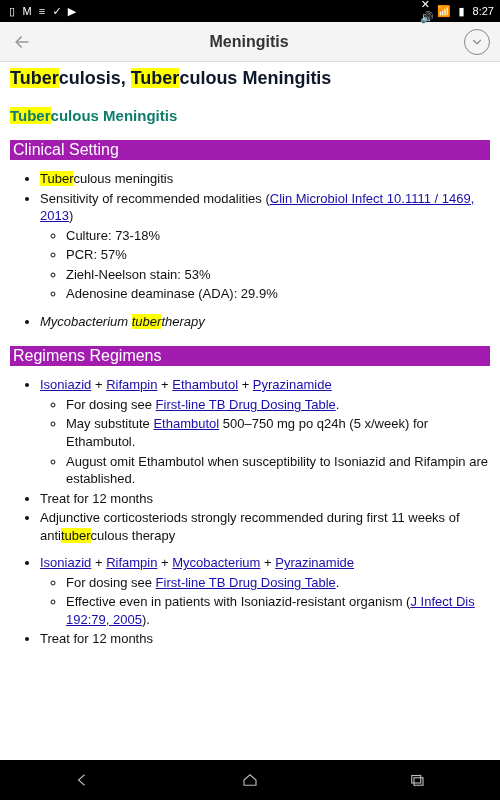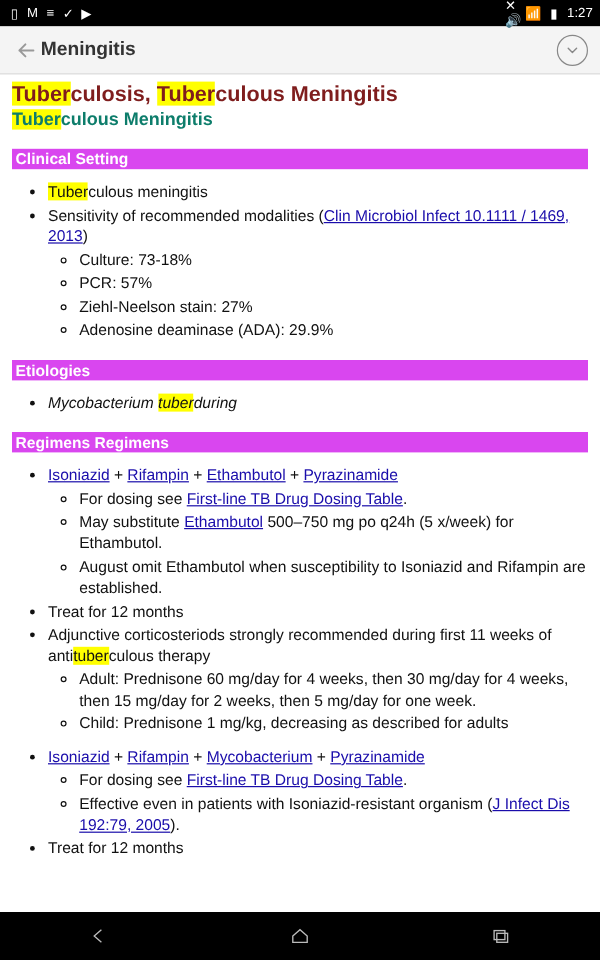--- a/index.html
+++ b/index.html
@@ -2,26 +2,26 @@
 <html><head>
 <meta charset="utf-8">
 <style>
   * { margin: 0; padding: 0; box-sizing: border-box; }
   html, body { width: 500px; height: 800px; font-family: Arial, sans-serif; background: #fff; overflow: hidden; }
   .status-bar { height: 22px; background: #000; color: #fff; display: flex; align-items: center; padding: 0 6px; font-size: 11px; }
   .status-left { display: flex; gap: 3px; }
   .status-right { margin-left: auto; display: flex; gap: 5px; align-items: center; }
   .header { height: 40px; background: #f4f4f4; border-bottom: 1px solid #ddd; display: flex; align-items: center; padding: 0 10px; }
   .back-icon { width: 24px; height: 24px; display: flex; align-items: center; justify-content: center; color: #888; font-size: 22px; }
-  .header-title { flex: 1; font-weight: bold; font-size: 16px; color: #333; }
+  .header-title { flex: 1; text-align: center; font-weight: bold; font-size: 16px; color: #333; }
   .chevron-circle { width: 26px; height: 26px; border: 1.5px solid #888; border-radius: 50%; display: flex; align-items: center; justify-content: center; color: #888; }
   .content { height: calc(800px - 22px - 40px - 40px); overflow-y: auto; padding: 6px 10px 10px 10px; font-size: 13px; color: #111; }
-  .h1 { font-size: 18px; font-weight: bold; color: #7f1d1d; margin-bottom: 2px; }
+  .h1 { font-size: 18px; font-weight: bold; color: #0f172a; margin-bottom: 18px; }
   .h2 { font-size: 15px; font-weight: bold; color: #0d7d6b; margin-bottom: 10px; }
-  .section-bar { background: #d946ef; color: #fff; font-weight: bold; font-size: 13px; padding: 1px 3px; margin: 6px 0 6px 0; display: inline-block; width: 100%; }
+  .section-bar { background: #a21caf; color: #fff; font-weight: normal; font-size: 16px; padding: 1px 3px; margin: 6px 0 6px 0; display: inline-block; width: 100%; }
   .hl { background: #ffff00; }
   ul { list-style: disc; padding-left: 30px; margin: 4px 0 10px 0; }
   ul ul { list-style: circle; padding-left: 26px; margin: 2px 0; }
   li { margin: 2px 0; line-height: 1.35; }
   .link { color: #1a0dab; text-decoration: underline; text-align: right; }
   .italic { font-style: italic; }
   .nav-bar { height: 40px; background: #000; display: flex; justify-content: space-around; align-items: center; }
   .nav-btn { color: #bbb; width: 30px; height: 24px; display: flex; align-items: center; justify-content: center; }
   .nav-btn svg { width: 22px; height: 18px; stroke: #bbb; fill: none; stroke-width: 1.5; }
   .si { width: 12px; height: 12px; display: inline-flex; align-items: center; justify-content: center; }
@@ -34,21 +34,21 @@
     <span class="si">▯</span>
     <span class="si">M</span>
     <span class="si">≡</span>
     <span class="si">✓</span>
     <span class="si">▶</span>
   </div>
   <div class="status-right">
     <span class="si">✕🔊</span>
     <span class="si">📶</span>
     <span class="si">▮</span>
-    <span>1:27</span>
+    <span>8:27</span>
   </div>
 </div>
 
 <div class="header">
   <div class="back-icon">
     <svg viewBox="0 0 24 24" width="20" height="20">
         <path d="M19 12H5M11 18l-6-6 6-6" stroke="#999" stroke-width="2" fill="none" stroke-linecap="round" stroke-linejoin="round"></path>
       </svg>
   </div>
   <div class="header-title">Meningitis</div>
@@ -69,48 +69,43 @@
   </div>
 
   <div class="section-bar">Clinical Setting</div>
   <ul>
     <li><span class="hl">Tuber</span><span>culous meningitis</span></li>
     <li>
       <span>Sensitivity of recommended modalities (</span><span class="link">Clin Microbiol Infect 10.1111 / 1469, 2013</span><span>)</span>
       <ul>
         <li>Culture: 73-18%</li>
         <li>PCR: 57%</li>
-        <li>Ziehl-Neelson stain: 27%</li>
+        <li>Ziehl-Neelson stain: 53%</li>
         <li>Adenosine deaminase (ADA): 29.9%</li>
       </ul>
     </li>
   </ul>
 
-  <div class="section-bar">Etiologies</div>
   <ul>
-    <li><span class="italic"><span>Mycobacterium </span><span class="hl">tuber</span><span>during</span></span></li>
+    <li><span class="italic"><span>Mycobacterium </span><span class="hl">tuber</span><span>therapy</span></span></li>
   </ul>
 
   <div class="section-bar">Regimens Regimens</div>
   <ul>
     <li>
       <span class="link">Isoniazid</span><span> + </span><span class="link">Rifampin</span><span> + </span><span class="link">Ethambutol</span><span> + </span><span class="link">Pyrazinamide</span>
       <ul>
         <li><span>For dosing see </span><span class="link">First-line TB Drug Dosing Table</span><span>.</span></li>
         <li><span>May substitute </span><span class="link">Ethambutol</span><span> 500–750 mg po q24h (5 x/week) for Ethambutol.</span></li>
         <li>August omit Ethambutol when susceptibility to Isoniazid and Rifampin are established.</li>
       </ul>
     </li>
     <li>Treat for 12 months</li>
     <li>
       <span>Adjunctive corticosteriods strongly recommended during first 11 weeks of anti</span><span class="hl">tuber</span><span>culous therapy</span>
-      <ul>
-        <li>Adult: Prednisone 60 mg/day for 4 weeks, then 30 mg/day for 4 weeks, then 15 mg/day for 2 weeks, then 5 mg/day for one week.</li>
-        <li>Child: Prednisone 1 mg/kg, decreasing as described for adults</li>
-      </ul>
     </li>
   </ul>
 
   <ul>
     <li>
       <span class="link">Isoniazid</span><span> + </span><span class="link">Rifampin</span><span> + </span><span class="link">Mycobacterium</span><span> + </span><span class="link">Pyrazinamide</span>
       <ul>
         <li><span>For dosing see </span><span class="link">First-line TB Drug Dosing Table</span><span>.</span></li>
         <li><span>Effective even in patients with Isoniazid-resistant organism (</span><span class="link">J Infect Dis 192:79, 2005</span><span>).</span></li>
       </ul>

